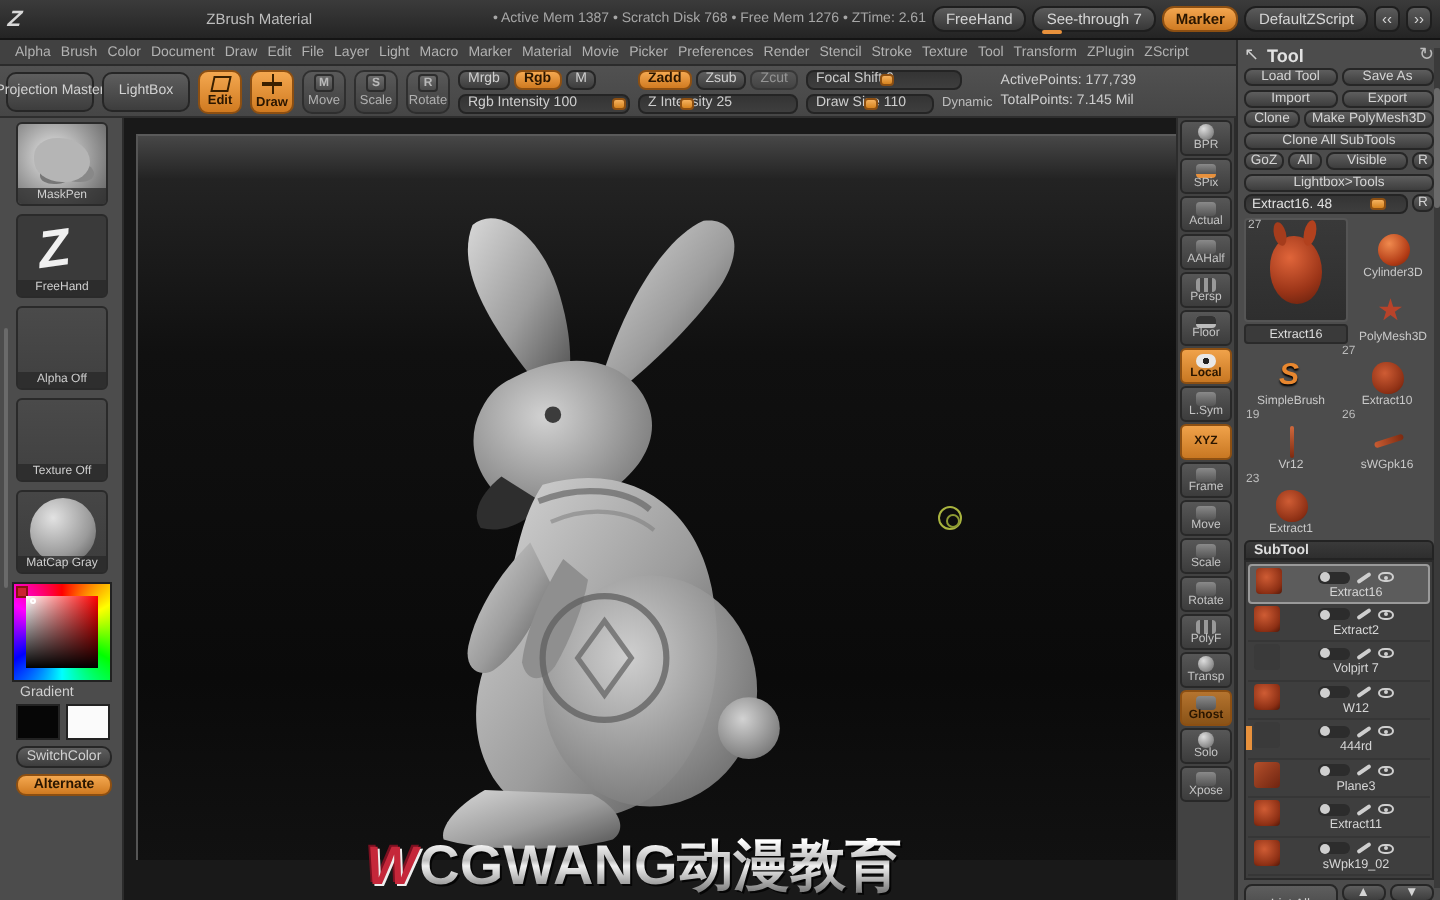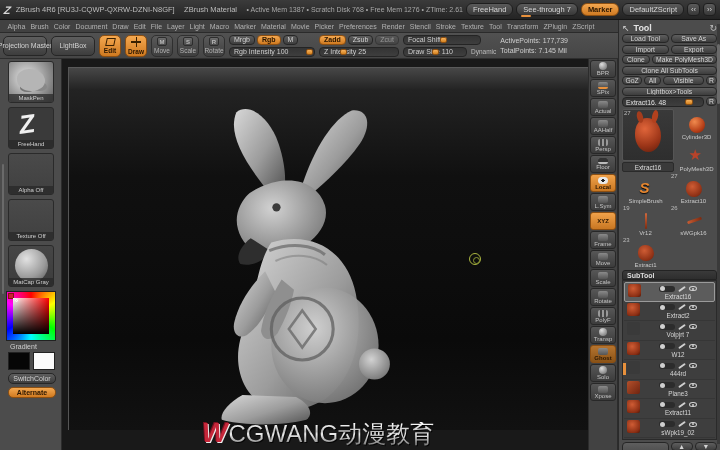--- a/index.html
+++ b/index.html
@@ -98,21 +98,21 @@
     background:linear-gradient(#474747 0%,#232323 6%,#101010 30%,#0a0a0a 75%,#111 100%);
     border-left:1px solid #555;border-top:1px solid #5a5a5a;}
   .model{position:absolute;left:100px;top:30px;}
   .cursor-ring{position:absolute;left:400px;top:185px;width:12px;height:12px;border:1px solid #a9b43f;border-radius:50%;}
   .cursor-ring::after{content:"";position:absolute;left:2.5px;top:2.5px;width:5px;height:5px;
     border:1px solid #8d9a33;border-radius:50%;}
   .watermark{position:absolute;bottom:3px;left:50%;transform:translateX(-53%);
     display:flex;align-items:center;gap:1px;white-space:nowrap;}
   .wm-logo{font-size:27px;font-weight:bold;font-style:italic;color:#c5273a;
     text-shadow:1px 1px 0 #eee,-1px -1px 0 #7a1020;line-height:1;}
-  .wm-text{font-size:24px;font-weight:normal;letter-spacing:0;line-height:1;
+  .wm-text{font-size:28px;font-weight:bold;letter-spacing:0;line-height:1;
     background:linear-gradient(#ffffff 5%,#bdbdbd 40%,#f0f0f0 50%,#7e7e7e 95%);
     -webkit-background-clip:text;background-clip:text;color:transparent;
     filter:drop-shadow(1px 1px 0 rgba(0,0,0,.8));}
 
   
   .rightshelf{position:absolute;left:588px;top:59px;width:30px;height:391px;background:#424242;
     border-left:1px solid #2c2c2c;border-right:1px solid #2c2c2c;padding-top:1px;}
   .rs-item{width:26px;height:18px;margin:0 auto 1px;border-radius:3px;border:1px solid #282828;
     background:linear-gradient(#575757,#3c3c3c);display:flex;flex-direction:column;
     align-items:center;justify-content:center;gap:0;}
@@ -199,21 +199,20 @@
 
   .st-btns{margin-top:2px;display:grid;grid-template-columns:1fr 1fr;gap:2px;}
   .st-col2{display:grid;grid-template-columns:1fr 1fr;gap:2px;}
   .tall{height:21px!important;}
 </style>
 </head>
 <body>
 
 <div class="titlebar">
   <span class="tb-logo">Z</span>
-  <span class="tb-text">ZBrush 4R6 [RU3J-CQWP-QXRW-DZNI-N8GF]</span>
   <span class="tb-sp"></span>
   <span class="tb-text">ZBrush Material</span>
   <span class="tb-sp"></span>
   <span class="tb-stats">• Active Mem 1387 • Scratch Disk 768 • Free Mem 1276 • ZTime: 2.61</span>
   <button class="tb-btn">FreeHand</button>
   <button class="tb-btn tb-slider">See-through 7</button>
   <button class="tb-btn orange">Marker</button>
   <button class="tb-btn">DefaultZScript</button>
   <button class="tb-btn tb-mini">‹‹</button>
   <button class="tb-btn tb-mini">››</button>

